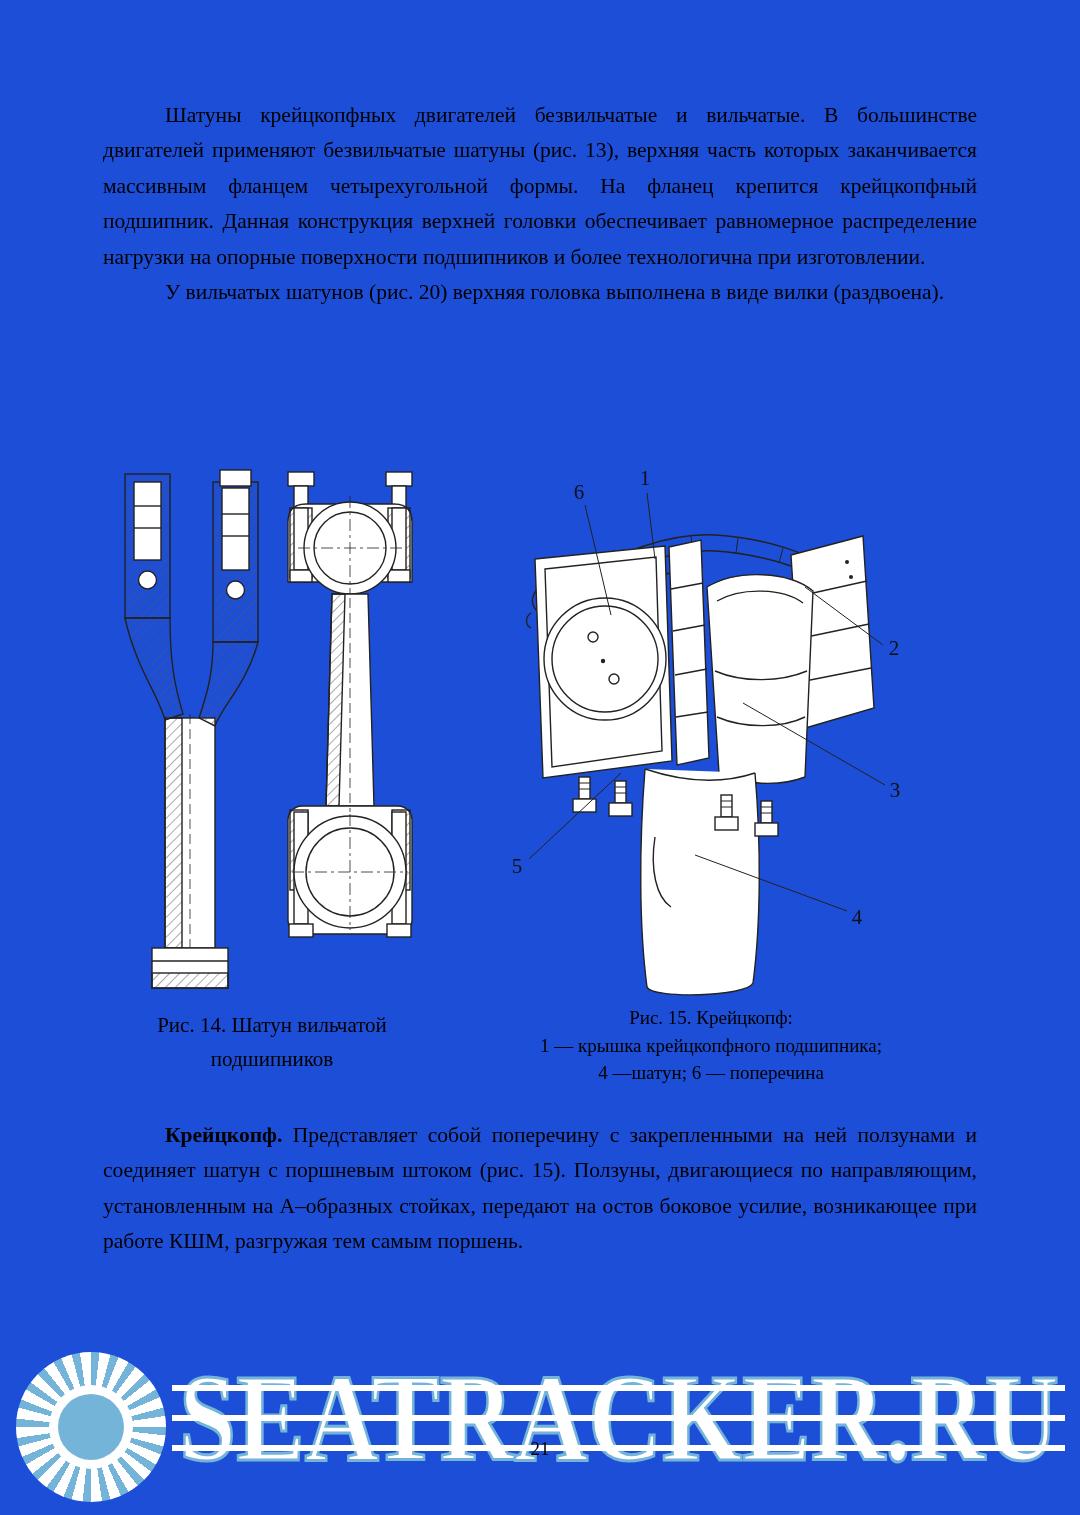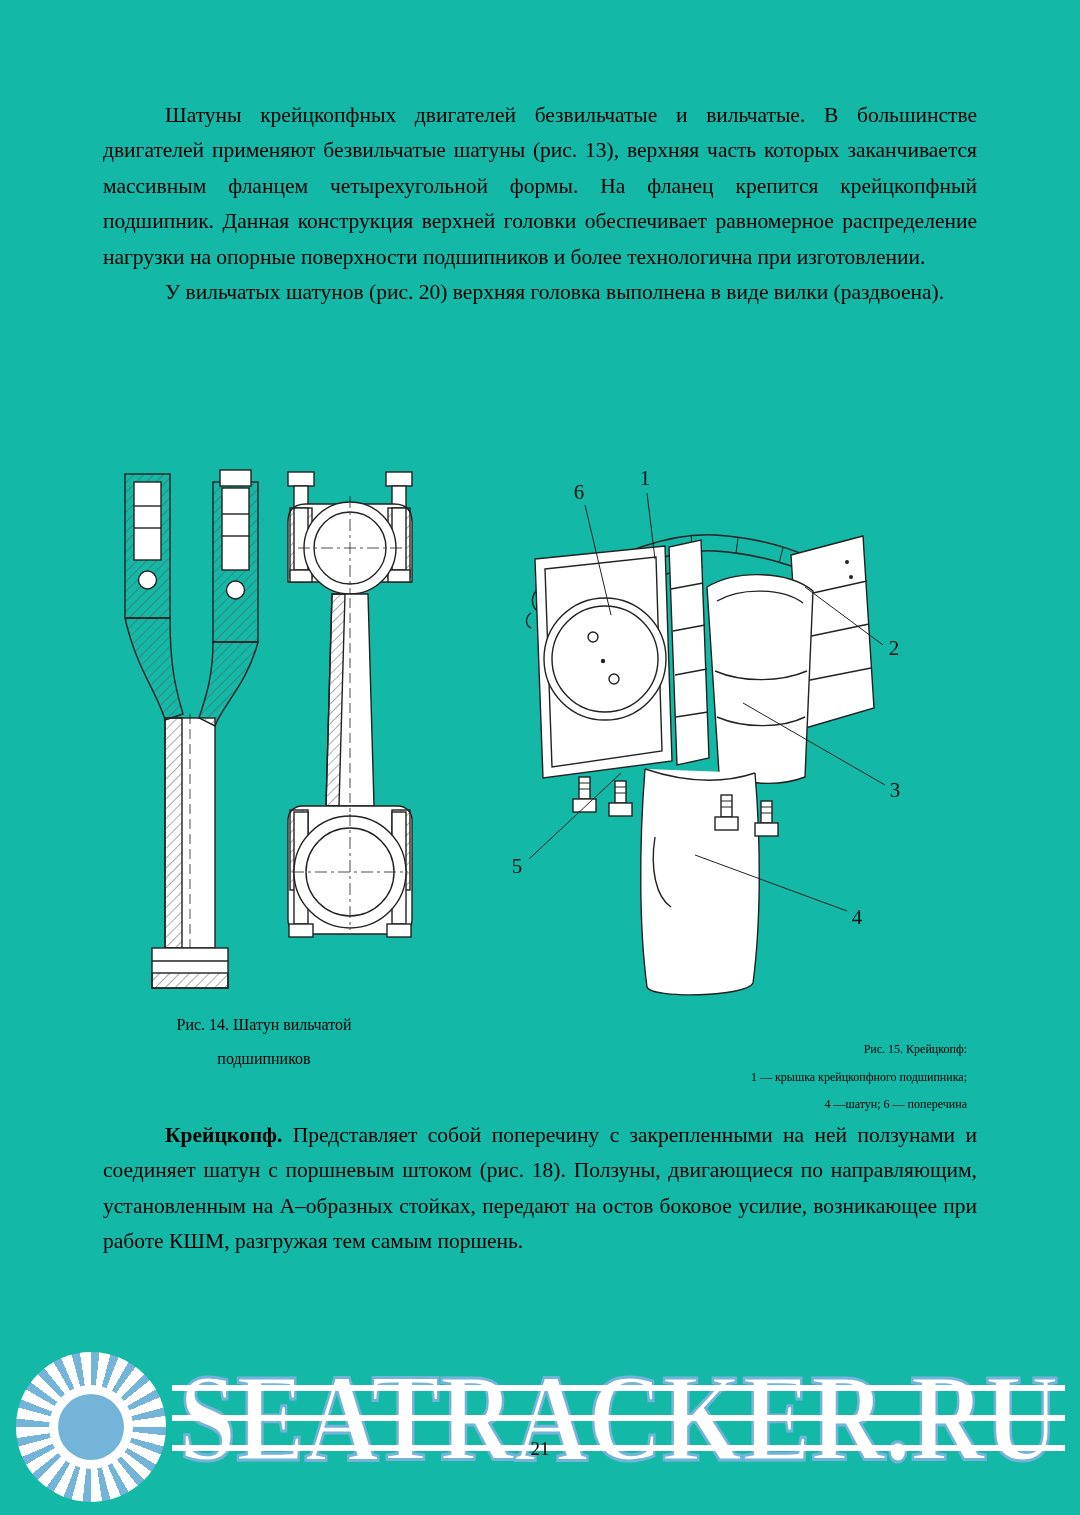--- a/index.html
+++ b/index.html
@@ -1,28 +1,28 @@
 <!DOCTYPE html>
 <html><head>
 <meta charset="utf-8">
 <style>
   html,body{margin:0;padding:0;background:#fff;}
-  .page{position:relative;width:1080px;height:1515px;background:#14b8a6;overflow:hidden;
+  .page{position:relative;width:1080px;height:1515px;background:#1d4ed8;overflow:hidden;
         font-family:"Liberation Serif",serif;color:#000;}
   .textblock{position:absolute;left:103px;width:874px;font-size:21.5px;line-height:35.4px;
              text-align:justify;}
   .textblock p{margin:0;text-indent:62px;}
   .tb-top{top:98px;}
   .tb-bottom{top:1118px;}
   .fig-svg{position:absolute;}
   .fig14{left:110px;top:468px;width:312px;height:524px;}
   .fig15{left:495px;top:465px;width:420px;height:545px;}
   .caption{position:absolute;text-align:center;}
-  .cap14{left:104px;top:1008px;width:320px;font-size:16px;line-height:34px;}
-  .cap15{left:455px;top:1036px;width:512px;font-size:12px;line-height:27.5px;text-align:right;}
+  .cap14{left:112px;top:1008px;width:320px;font-size:21px;line-height:34px;}
+  .cap15{left:455px;top:1004px;width:512px;font-size:19px;line-height:27.5px;}
   .co{font-family:"Liberation Serif",serif;font-size:21px;fill:#111;stroke:none;text-anchor:middle;}
   .watermark{position:absolute;left:0;top:1340px;width:1080px;height:170px;z-index:1;}
   .sun{position:absolute;left:16px;top:12px;width:150px;height:150px;border-radius:50%;
        background:repeating-conic-gradient(#74b4d9 0deg 6.5deg,#ffffff 6.5deg 15deg);}
   .sun::before{content:"";position:absolute;inset:22%;border-radius:50%;background:#fff;}
   .sun::after{content:"";position:absolute;inset:28%;border-radius:50%;background:#74b4d9;}
   .wmsvg{position:absolute;left:172px;top:16px;width:893px;height:134px;}
   .wm{font-family:"Liberation Serif",serif;font-weight:bold;font-size:124px;
       fill:#ffffff;stroke:#74b4d9;stroke-width:3px;text-anchor:middle;}
   .pagenum{position:absolute;left:0;top:1438px;width:1080px;text-align:center;
@@ -166,21 +166,21 @@
     <div>подшипников</div>
   </div>
 
   <div class="caption cap15">
     <div>Рис. 15. Крейцкопф:</div>
     <div>1 — крышка крейцкопфного подшипника;</div>
     <div>4 —шатун; 6 — поперечина</div>
   </div>
 
   <div class="textblock tb-bottom">
-    <p><b>Крейцкопф.</b><span> Представляет собой поперечину с закрепленными на ней ползунами и соединяет шатун с поршневым штоком (рис. 18). Ползуны, двигающиеся по направляющим, установленным на А–образных стойках, передают на остов боковое усилие, возникающее при работе КШМ, разгружая тем самым поршень.</span></p>
+    <p><b>Крейцкопф.</b><span> Представляет собой поперечину с закрепленными на ней ползунами и соединяет шатун с поршневым штоком (рис. 15). Ползуны, двигающиеся по направляющим, установленным на А–образных стойках, передают на остов боковое усилие, возникающее при работе КШМ, разгружая тем самым поршень.</span></p>
   </div>
 
   <div class="watermark">
     <div class="sun"></div>
     <svg class="wmsvg" viewBox="0 0 893 134">
       <text class="wm" x="447" y="104" textLength="880" lengthAdjust="spacingAndGlyphs">SEATRACKER.RU</text>
       <g stroke="#ffffff" stroke-width="6">
         <line x1="0" y1="32" x2="893" y2="32"></line>
         <line x1="0" y1="62" x2="893" y2="62"></line>
         <line x1="0" y1="92" x2="893" y2="92"></line>

